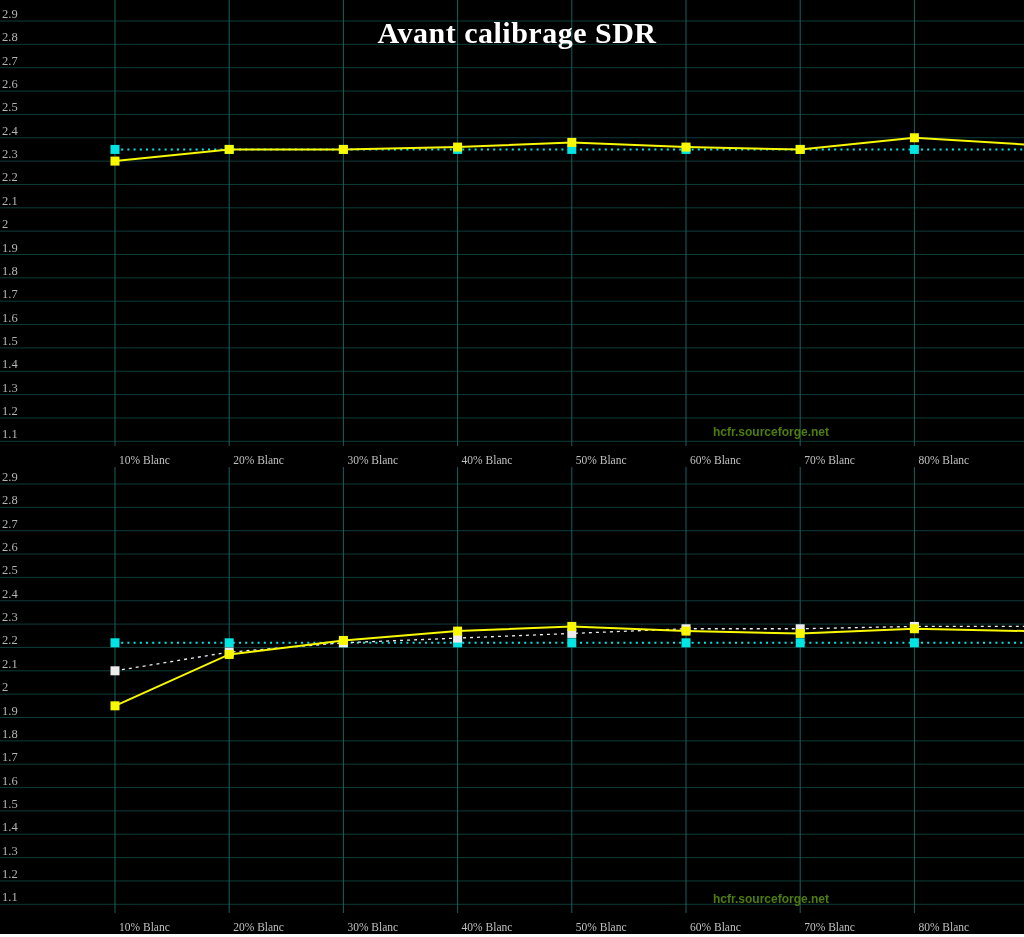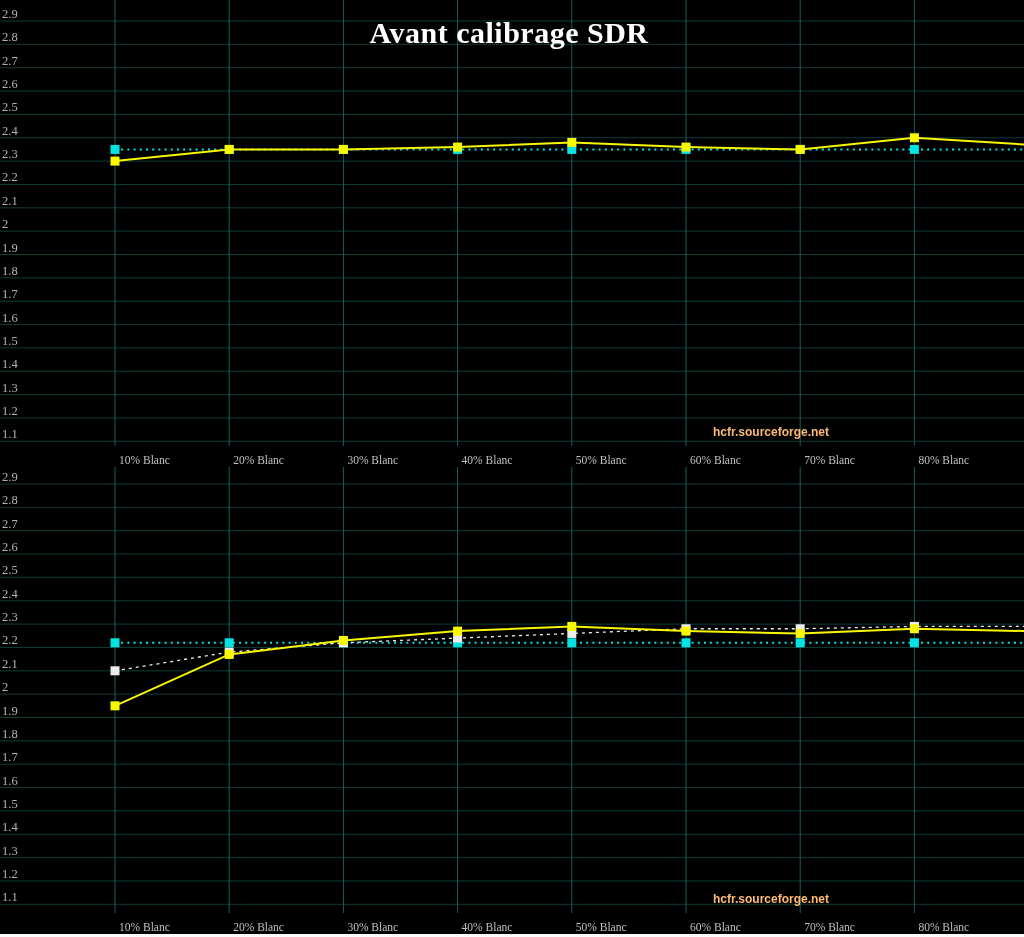--- a/index.html
+++ b/index.html
@@ -2,24 +2,24 @@
 <html><head>
 <meta charset="utf-8">
 <style>
   html,body{margin:0;padding:0;background:#000;}
   body{width:1024px;height:937px;overflow:hidden;position:relative;
        font-family:"Liberation Serif","DejaVu Serif",serif;}
   .chart{position:absolute;left:0;width:836px;height:467px;background:#000;}
   #chart-before{top:0;}
   #chart-after{top:467px;}
   svg.plot{position:absolute;left:0;top:0;width:1024px;height:467px;display:block;}
-  .chart-title{position:absolute;top:16px;left:4px;width:1010px;text-align:center;
+  .chart-title{position:absolute;top:16px;left:12px;width:1010px;text-align:center;
        color:#ffffff;font-weight:bold;font-size:30px;letter-spacing:0.5px;
        font-family:"Liberation Serif","DejaVu Serif",serif;}
-  .watermark{position:absolute;right:7px;top:425px;color:#fdba74;font-weight:bold;
+  .watermark{position:absolute;right:7px;top:425px;color:#4d7c0f;font-weight:bold;
        font-size:12px;font-family:"Liberation Sans","DejaVu Sans",sans-serif;}
   .bottom-strip{position:absolute;left:0;top:934px;width:1024px;height:3px;background:#fbfbfb;}
   text{font-family:"Liberation Serif","DejaVu Serif",serif;}
 </style>
 </head>
 <body>
 
 <div class="chart" id="chart-before">
   <svg class="plot">
       <g>

